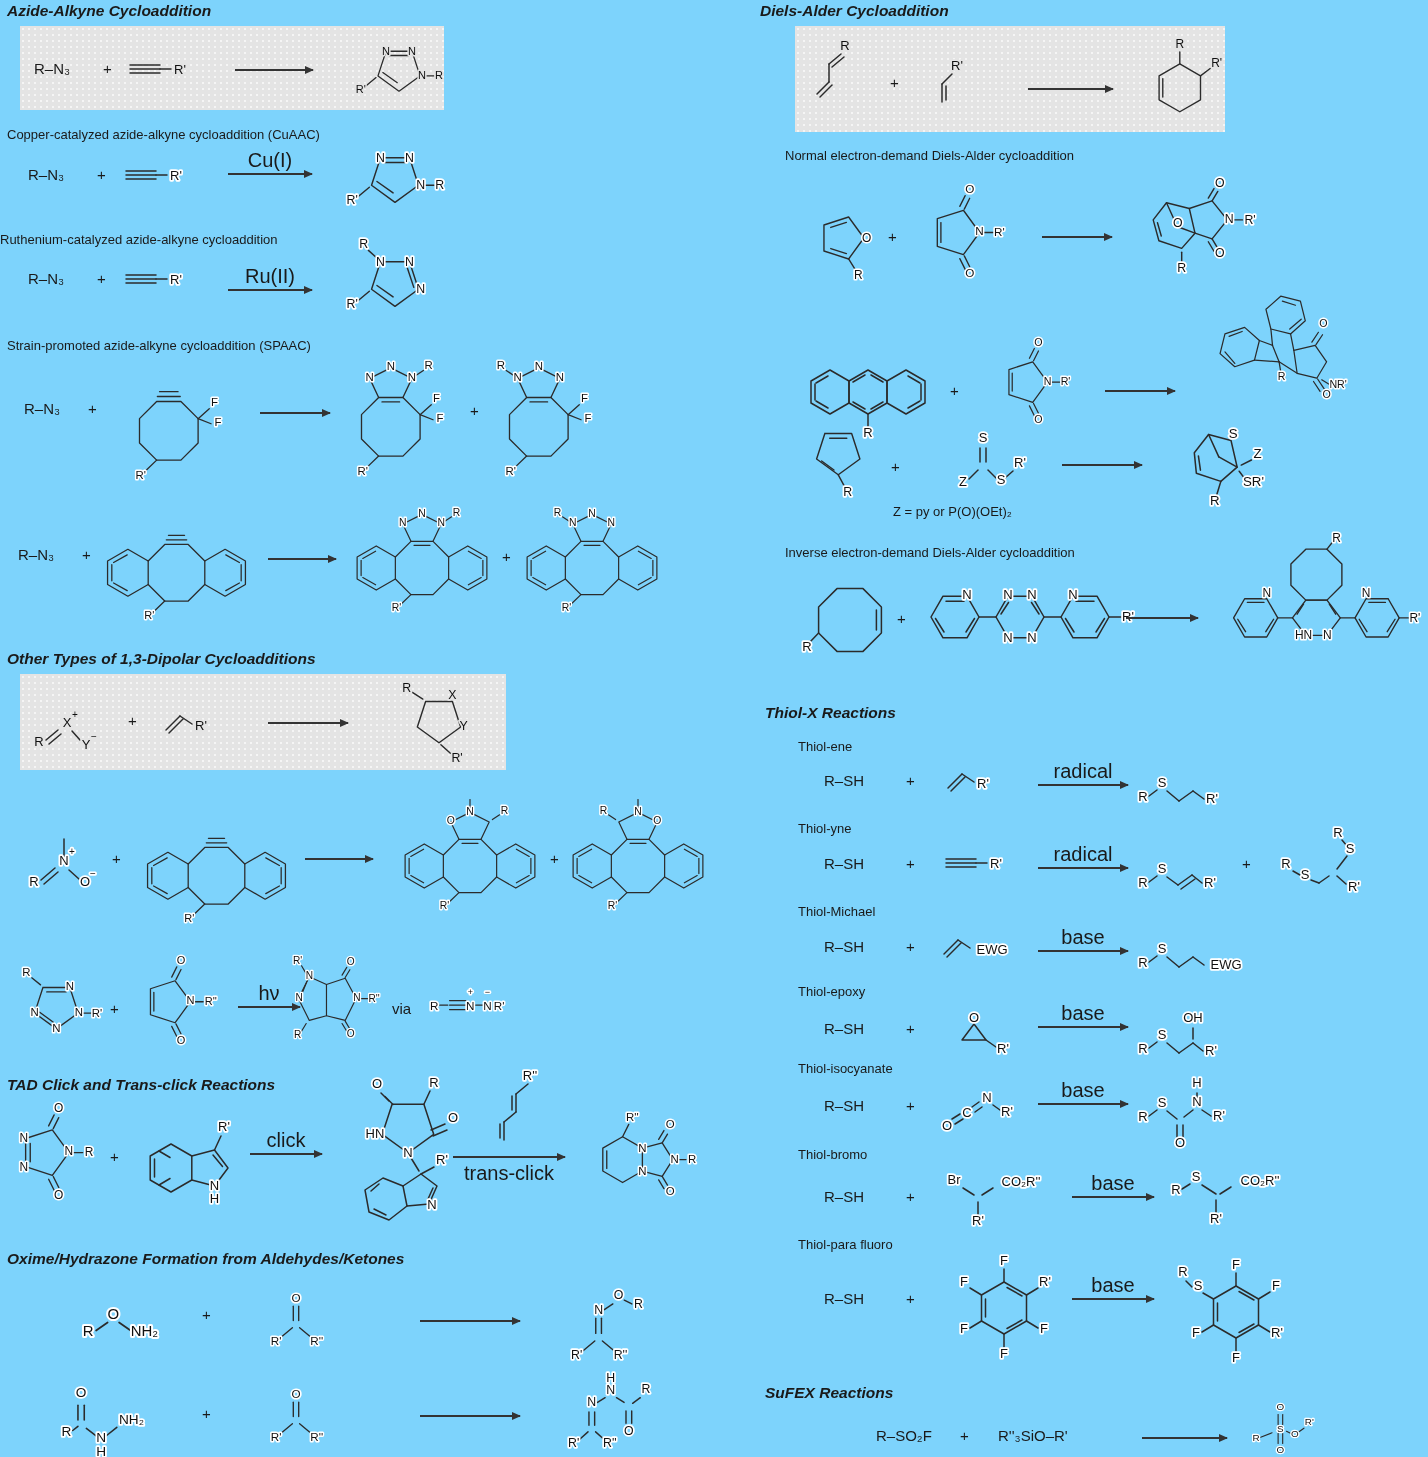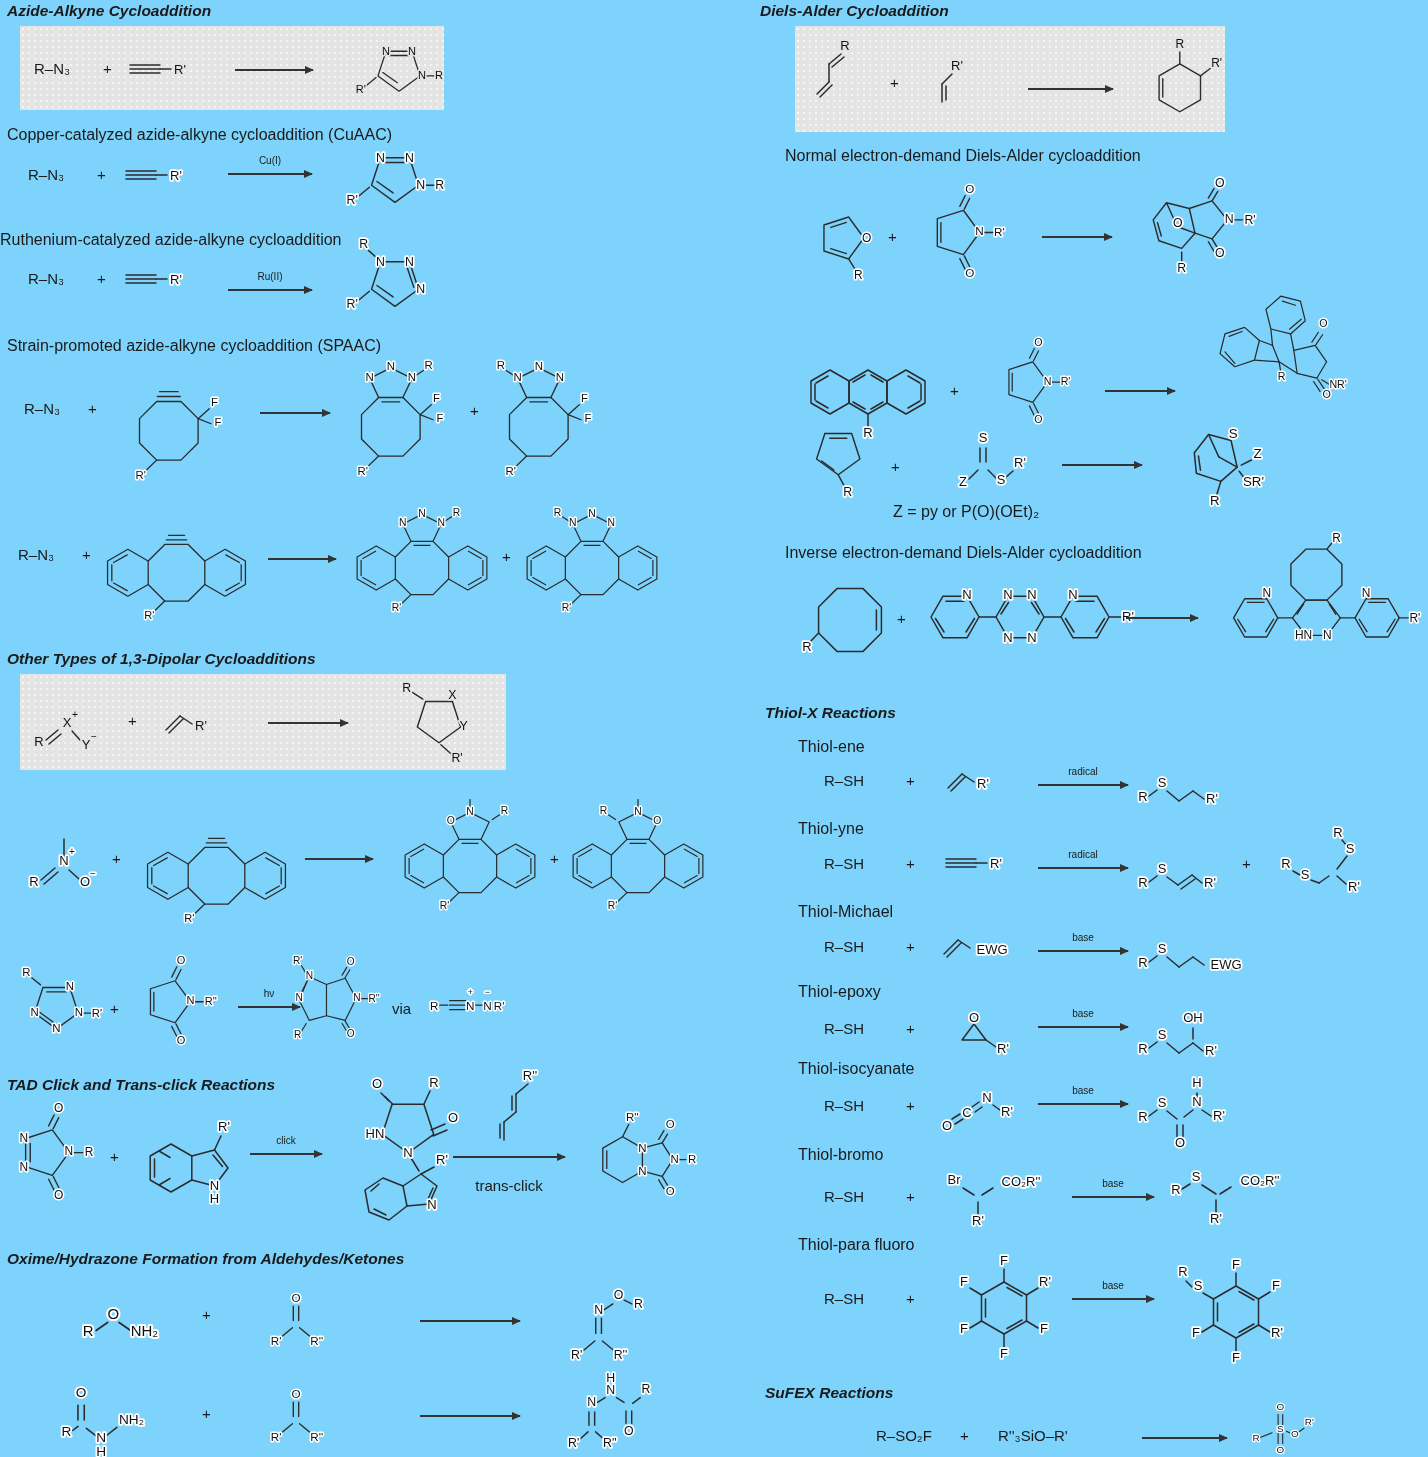--- a/index.html
+++ b/index.html
@@ -1,29 +1,29 @@
 <!DOCTYPE html>
 <html><head>
 <meta charset="utf-8">
 <style>
   html,body{margin:0;padding:0;background:#fff}
   #canvas{position:relative;width:1428px;height:1457px;background:#7dd3fc;
     font-family:"Liberation Sans","DejaVu Sans",sans-serif;overflow:hidden}
   .tx{position:absolute;white-space:nowrap;color:#1a1a1a;font-size:15px;line-height:18px}
   .h1{font-size:15.5px;font-weight:700;font-style:italic}
-  .sub{font-size:16px}
+  .sub{font-size:13px}
   .it{}
   .gbox{position:absolute;background:#e4e4e4;
     background-image:radial-gradient(#f5f5f5 1px,transparent 1px);background-size:6px 6px}
   .arrow{position:absolute;display:flex;flex-direction:column;align-items:center}
   .arrow .shaft{position:relative;width:100%;height:1.6px;background:#333}
   .arrow .shaft::after{content:"";position:absolute;right:-1px;top:50%;transform:translateY(-50%);
     border-left:9px solid #333;border-top:4px solid transparent;border-bottom:4px solid transparent}
-  .alab{font-size:10px;line-height:17px;height:17px;margin-bottom:4px;color:#1a1a1a}
-  .blab{font-size:15px;line-height:17px;margin-top:19px;color:#1a1a1a}
+  .alab{font-size:20px;line-height:17px;height:17px;margin-bottom:4px;color:#1a1a1a}
+  .blab{font-size:20px;line-height:17px;margin-top:7px;color:#1a1a1a}
   svg.struct{position:absolute;overflow:visible}
   svg.struct polyline,svg.struct line{fill:none;stroke:#2b2b2b;stroke-width:1.5;stroke-linecap:round;stroke-linejoin:round}
   svg.struct text{font-family:"Liberation Sans","DejaVu Sans",sans-serif;fill:#111;
     paint-order:stroke;stroke:#fff;stroke-width:3.5px;stroke-linejoin:round}
   svg.struct.gray text{stroke:#e4e4e4}
 </style>
 </head>
 <body>
 
 <div id="canvas">

